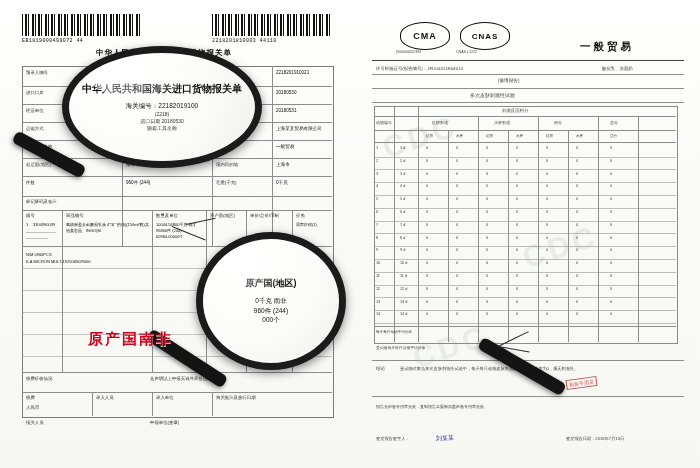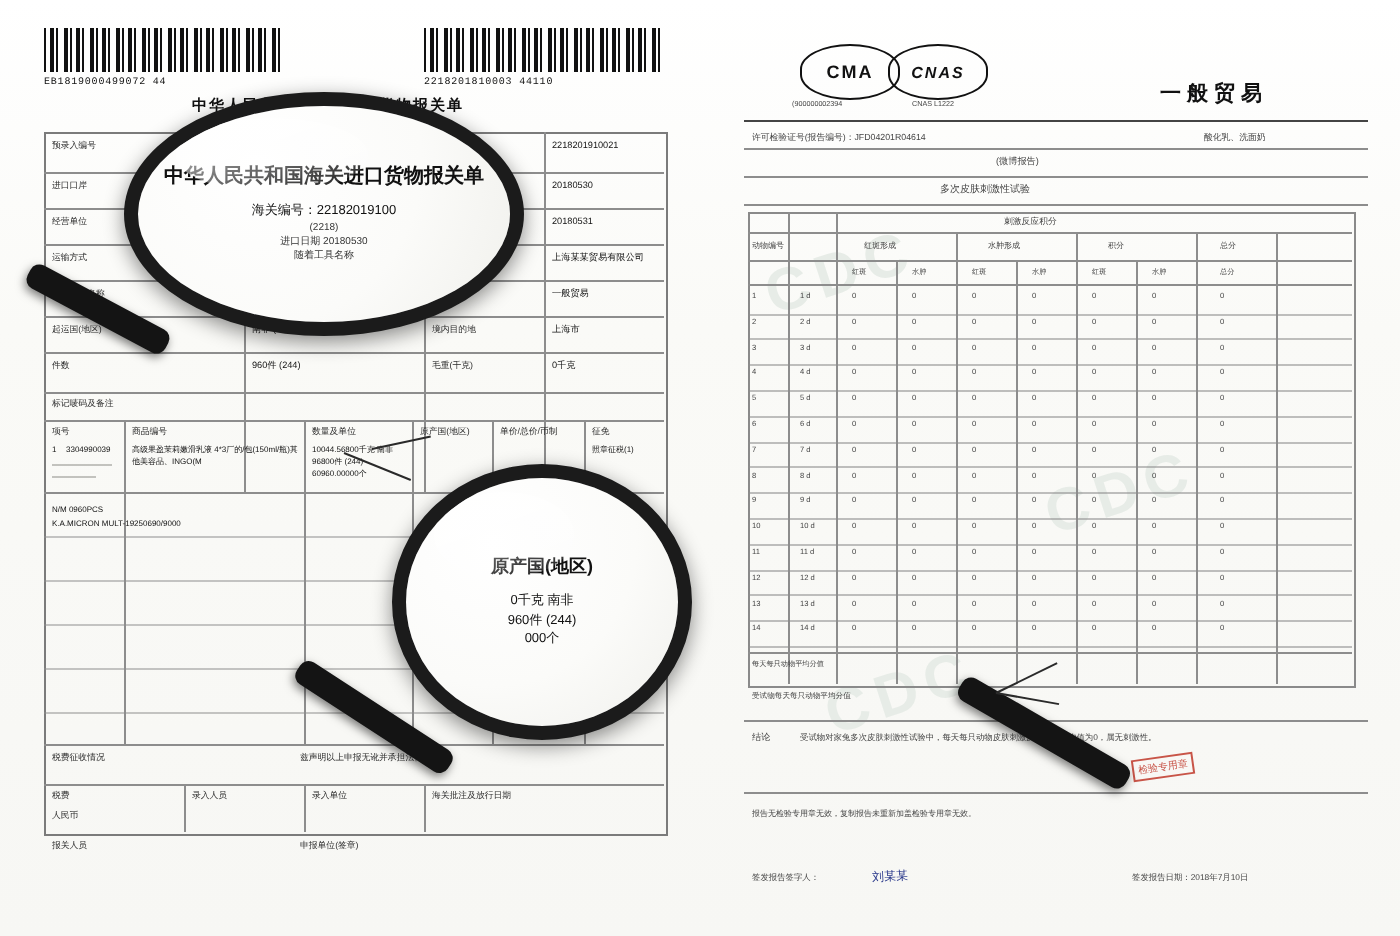--- a/index.html
+++ b/index.html
@@ -258,21 +258,21 @@
 
   <div class="doc doc-right">
     <div class="paper-tint"></div>
 
     <div class="watermark" style="left:30px;top:120px;">CDC</div>
     <div class="watermark" style="left:170px;top:230px;">CDC</div>
     <div class="watermark" style="left:60px;top:330px;">CDC</div>
 
     <div class="cma-badge" style="left:48px;top:22px;width:48px;height:26px;">CMA</div>
     <div class="tiny" style="left:44px;top:50px;font-size:3.6px;">(900000002394</div>
-    <div class="cma-badge" style="left:92px;top:22px;width:48px;height:26px;font-size:8px;font-style:italic;">CNAS</div>
+    <div class="cma-badge" style="left:108px;top:22px;width:48px;height:26px;font-size:8px;">CNAS</div>
     <div class="tiny" style="left:104px;top:50px;font-size:3.6px;">CNAS L1222</div>
 
     <div class="rpt-sub" style="left:228px;top:40px;">一般贸易</div>
 
     <div class="hline" style="left:20px;top:60px;width:312px;background:#444;height:1.4px;"></div>
 
     <div class="tiny" style="left:24px;top:66px;font-size:4.4px;">许可检验证号(报告编号)：JFD04201R04614</div>
     <div class="tiny" style="left:250px;top:66px;font-size:4.4px;">酸化乳、洗面奶</div>
 
     <div class="hline" style="left:20px;top:74px;width:312px;"></div>
@@ -490,18 +490,19 @@
       <div class="mag-txt" style="font-size:9px;">原产国(地区)</div>
       <div class="mag-txt sm" style="margin-top:6px;">0千克  南非</div>
       <div class="mag-txt sm">960件 (244)</div>
       <div class="mag-txt sm">000个</div>
       <div class="mag-gloss"></div>
     </div>
   </div>
 
   <div class="leader" style="left:172px;top:226px;width:36px;transform:rotate(22deg);"></div>
   <div class="leader" style="left:186px;top:224px;width:30px;transform:rotate(-12deg);"></div>
+  <div class="callout" style="left:88px;top:330px;">原产国南非</div>
 
   <div class="handle" style="left:474px;top:360px;width:96px;height:13px;transform:rotate(30deg);"></div>
   <div class="leader" style="left:498px;top:346px;width:34px;transform:rotate(-26deg);"></div>
   <div class="leader" style="left:498px;top:346px;width:32px;transform:rotate(10deg);"></div>
 
 </div>
 
 </body></html>

